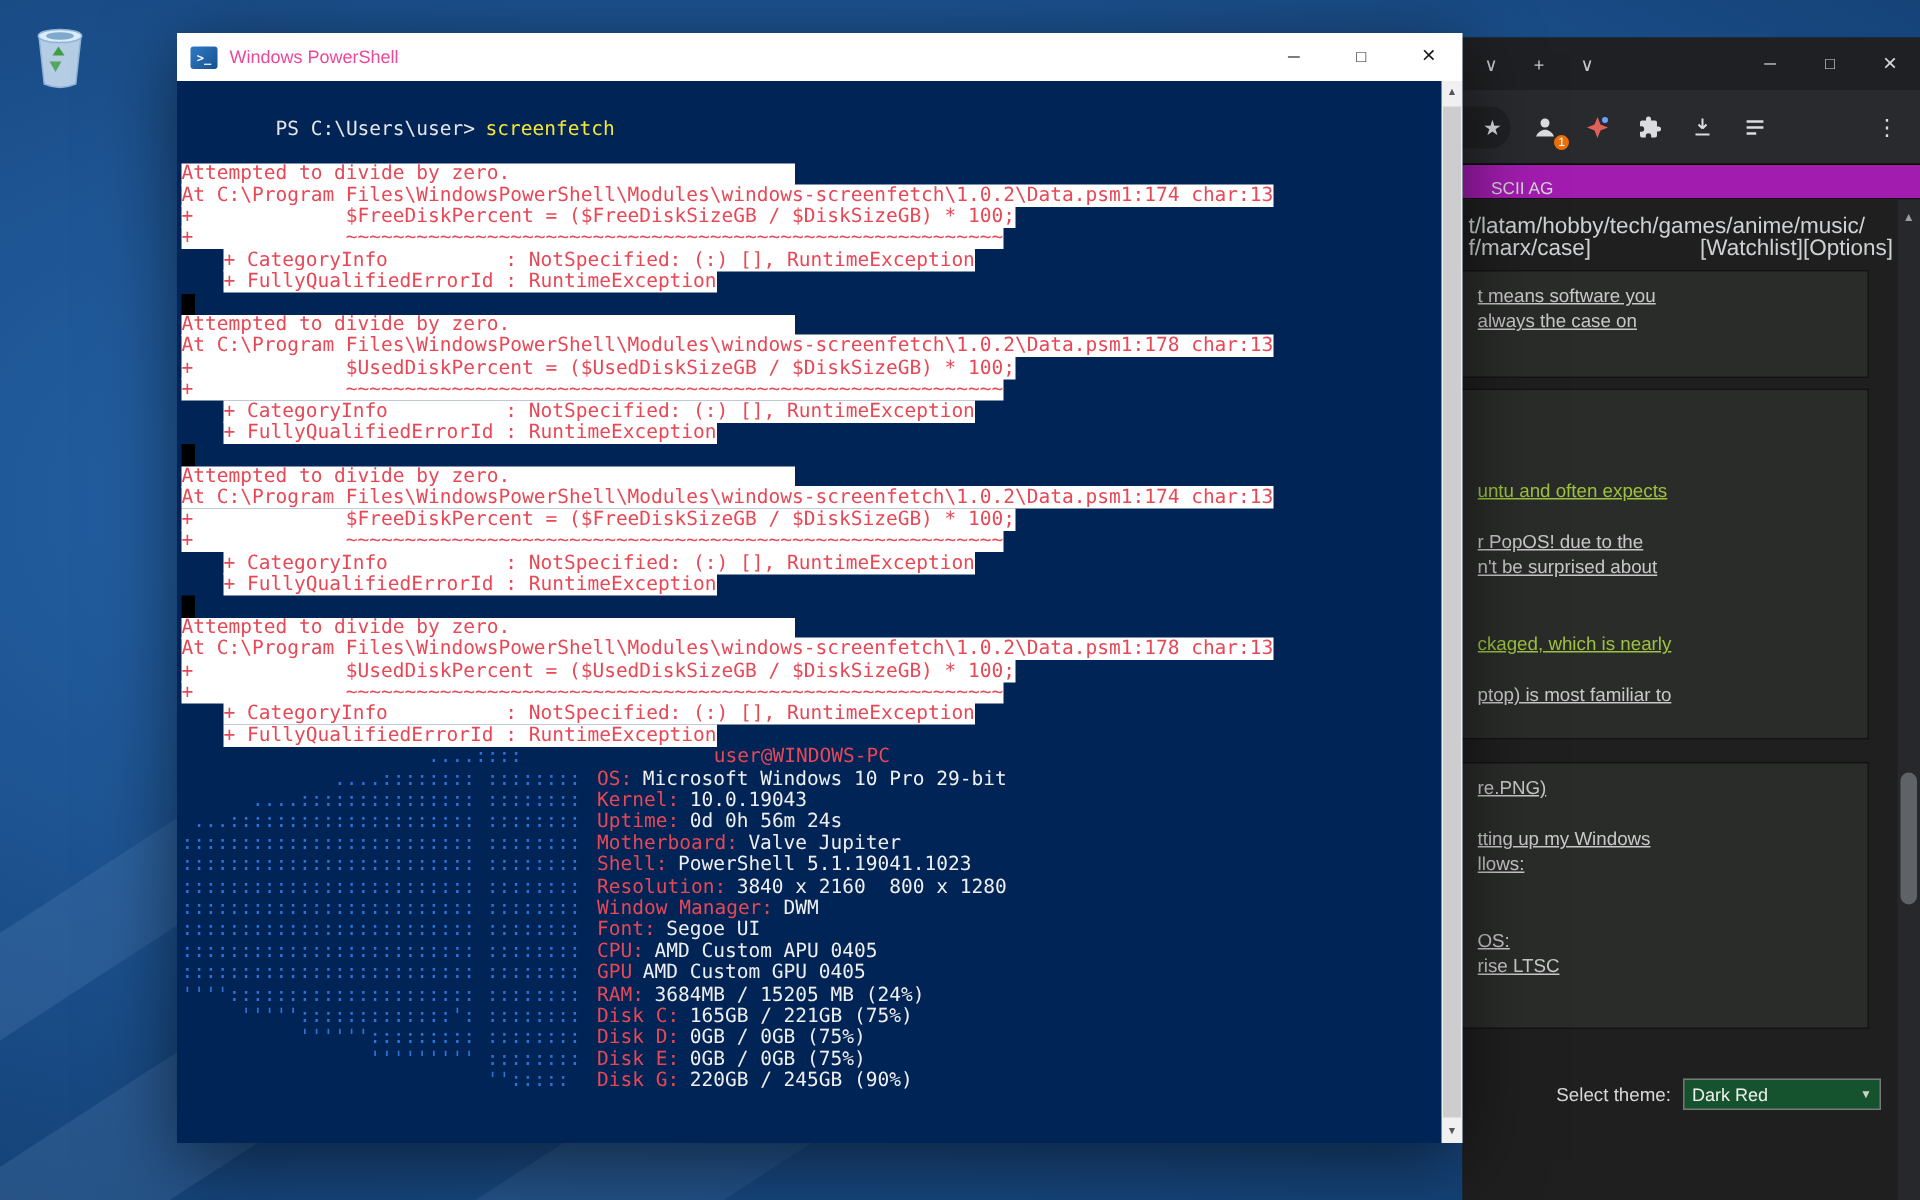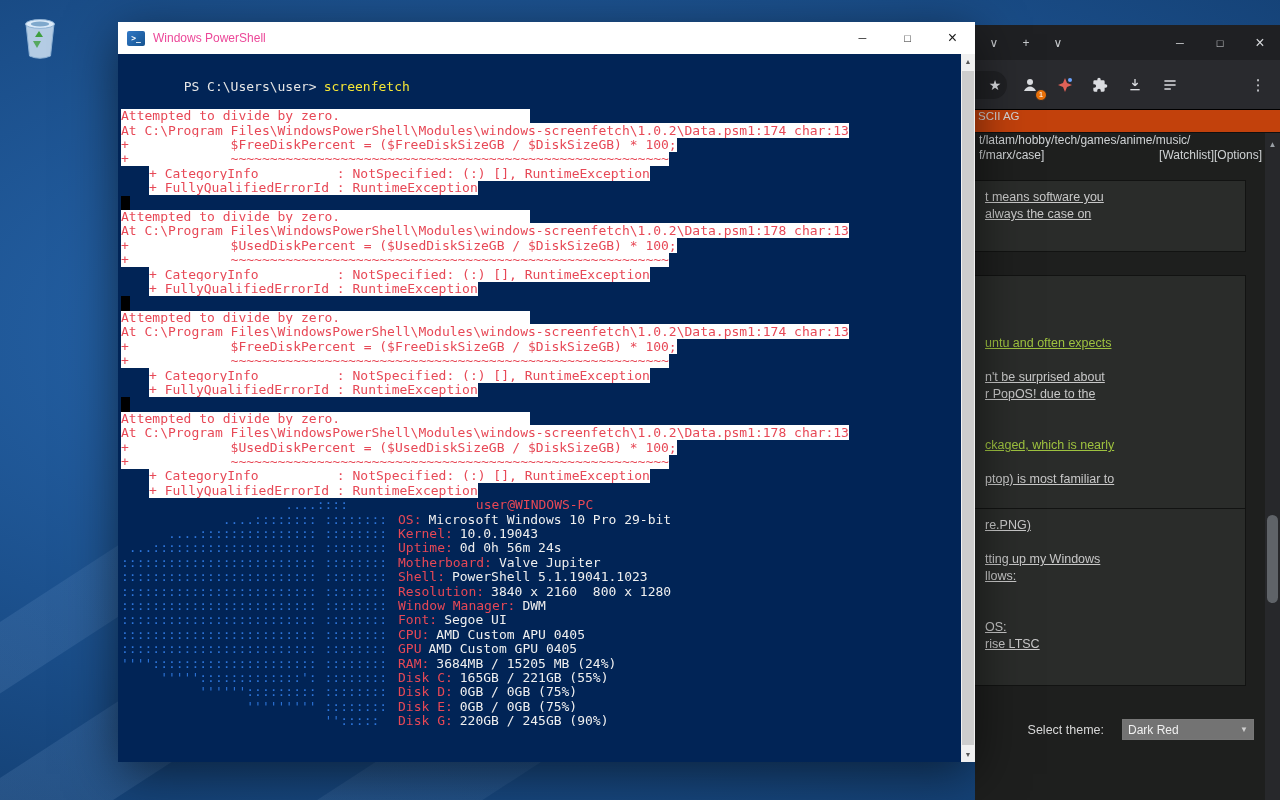--- a/index.html
+++ b/index.html
@@ -34,44 +34,44 @@
   .omni-tail { position:absolute; left:0; top:11px; width:32px; height:28px;
     background:#202124; border-radius:0 14px 14px 0; }
   .tb-icon { width:28px; height:28px; display:flex; align-items:center; justify-content:center;
     margin-left:7px; color:#dadce0; position:relative; font-size:14px; }
   .tb-icon.first { margin-left:6px; z-index:1; }
   .tb-icon .badge { position:absolute; right:-3px; bottom:-2px; background:#e8710a; color:#fff;
     font-size:8px; width:12px; height:12px; border-radius:50%; display:flex;
     align-items:center; justify-content:center; border:1px solid #292a2e; }
   .tb-icon.kebab { margin-left:auto; margin-right:8px; font-size:15px; }
 
-  .bookmarks { height:23px; background:#c2410c; border-bottom:1px solid #101010;
-    display:flex; align-items:flex-start; padding-left:3px; }
+  .bookmarks { height:23px; background:#a21caf; border-bottom:1px solid #101010;
+    display:flex; align-items:flex-end; padding-left:19px; }
   .bookmark-item { font-size:11.5px; color:#d3d5d8; }
 
   .page { position:absolute; top:108px; bottom:0; left:0; right:0;
     background:#1e1f1e; color:#c8c8c8; overflow:hidden; }
-  .boardnav { position:absolute; top:0; left:4px; right:18px;
-    font-size:12px; line-height:15px; color:#cfd2d4; }
+  .boardnav { position:absolute; top:10px; left:4px; right:18px;
+    font-size:15px; line-height:15px; color:#cfd2d4; }
   .boardnav .row2 { display:flex; justify-content:space-between; }
   .nav-link { color:#cfd2d4; }
 
   .post { position:absolute; left:0; width:271px; background:#2a2c2a;
     border:1px solid #121312; border-left:none; padding:8px 10px;
     line-height:17px; font-size:12.5px; overflow:hidden; }
   .post1 { top:47px;  height:72px; }
-  .post2 { top:142px; height:234px; }
+  .post2 { top:126px; height:234px; }
   .post3 { top:375px; height:178px; }
   .pline { min-height:17px; white-space:nowrap; overflow:hidden;text-decoration:underline; }
   .pline.greentext { color:#9ec23f; }
   .pline.filename { color:#c8c8c8; }
 
   .theme-row { position:absolute; top:586px; right:26px; display:flex; align-items:center;
-    gap:18px; font-size:12.5px; color:#d8d8d8; }
-  .select-box { width:132px; height:21px; background:#737373; border:1px solid #777;
+    gap:8px; font-size:12.5px; color:#d8d8d8; }
+  .select-box { width:132px; height:21px; background:#14532d; border:1px solid #777;
     color:#f0f0f0; display:flex; align-items:center; justify-content:space-between;
     padding:0 5px; font-size:12px; }
   .sel-arrow { font-size:8px; color:#cfcfcf; }
 
   .page-scrollbar { position:absolute; right:0; top:0; bottom:0; width:15px; background:#27282b; }
   .page-sb-up { color:#9aa0a6; font-size:8px; text-align:center; padding-top:7px; }
   .page-thumb { position:absolute; left:2px; right:2px; top:382px; height:88px;
     background:#5f6368; border-radius:6px; }
 
   
@@ -204,23 +204,23 @@
           <div class="pline gap"></div>
 
           <div class="pline gap"></div>
 
           <div class="pline gap"></div>
 
           <div class="pline greentext">untu and often expects</div>
 
           <div class="pline gap"></div>
 
+          <div class="pline text">r PopOS! due to the</div>
+
           <div class="pline text">n't be surprised about</div>
-
-          <div class="pline text">r PopOS! due to the</div>
 
           <div class="pline gap"></div>
 
           <div class="pline gap"></div>
 
           <div class="pline greentext">ckaged, which is nearly</div>
 
           <div class="pline gap"></div>
 
           <div class="pline text">ptop) is most familiar to</div>
@@ -350,21 +350,21 @@
               <div class="sf-row"><span class="sf-label">Window Manager:</span><span class="sf-value">DWM</span></div>
 
               <div class="sf-row"><span class="sf-label">Font:</span><span class="sf-value">Segoe UI</span></div>
 
               <div class="sf-row"><span class="sf-label">CPU:</span><span class="sf-value">AMD Custom APU 0405</span></div>
 
               <div class="sf-row"><span class="sf-label">GPU</span><span class="sf-value">AMD Custom GPU 0405</span></div>
 
               <div class="sf-row"><span class="sf-label">RAM:</span><span class="sf-value">3684MB / 15205 MB (24%)</span></div>
 
-              <div class="sf-row"><span class="sf-label">Disk C:</span><span class="sf-value">165GB / 221GB (55%)</span></div>
+              <div class="sf-row"><span class="sf-label">Disk C:</span><span class="sf-value">165GB / 221GB (75%)</span></div>
 
               <div class="sf-row"><span class="sf-label">Disk D:</span><span class="sf-value">0GB / 0GB (75%)</span></div>
 
               <div class="sf-row"><span class="sf-label">Disk E:</span><span class="sf-value">0GB / 0GB (75%)</span></div>
 
               <div class="sf-row"><span class="sf-label">Disk G:</span><span class="sf-value">220GB / 245GB (90%)</span></div>
             </div>
         </div>
       </div>
 

